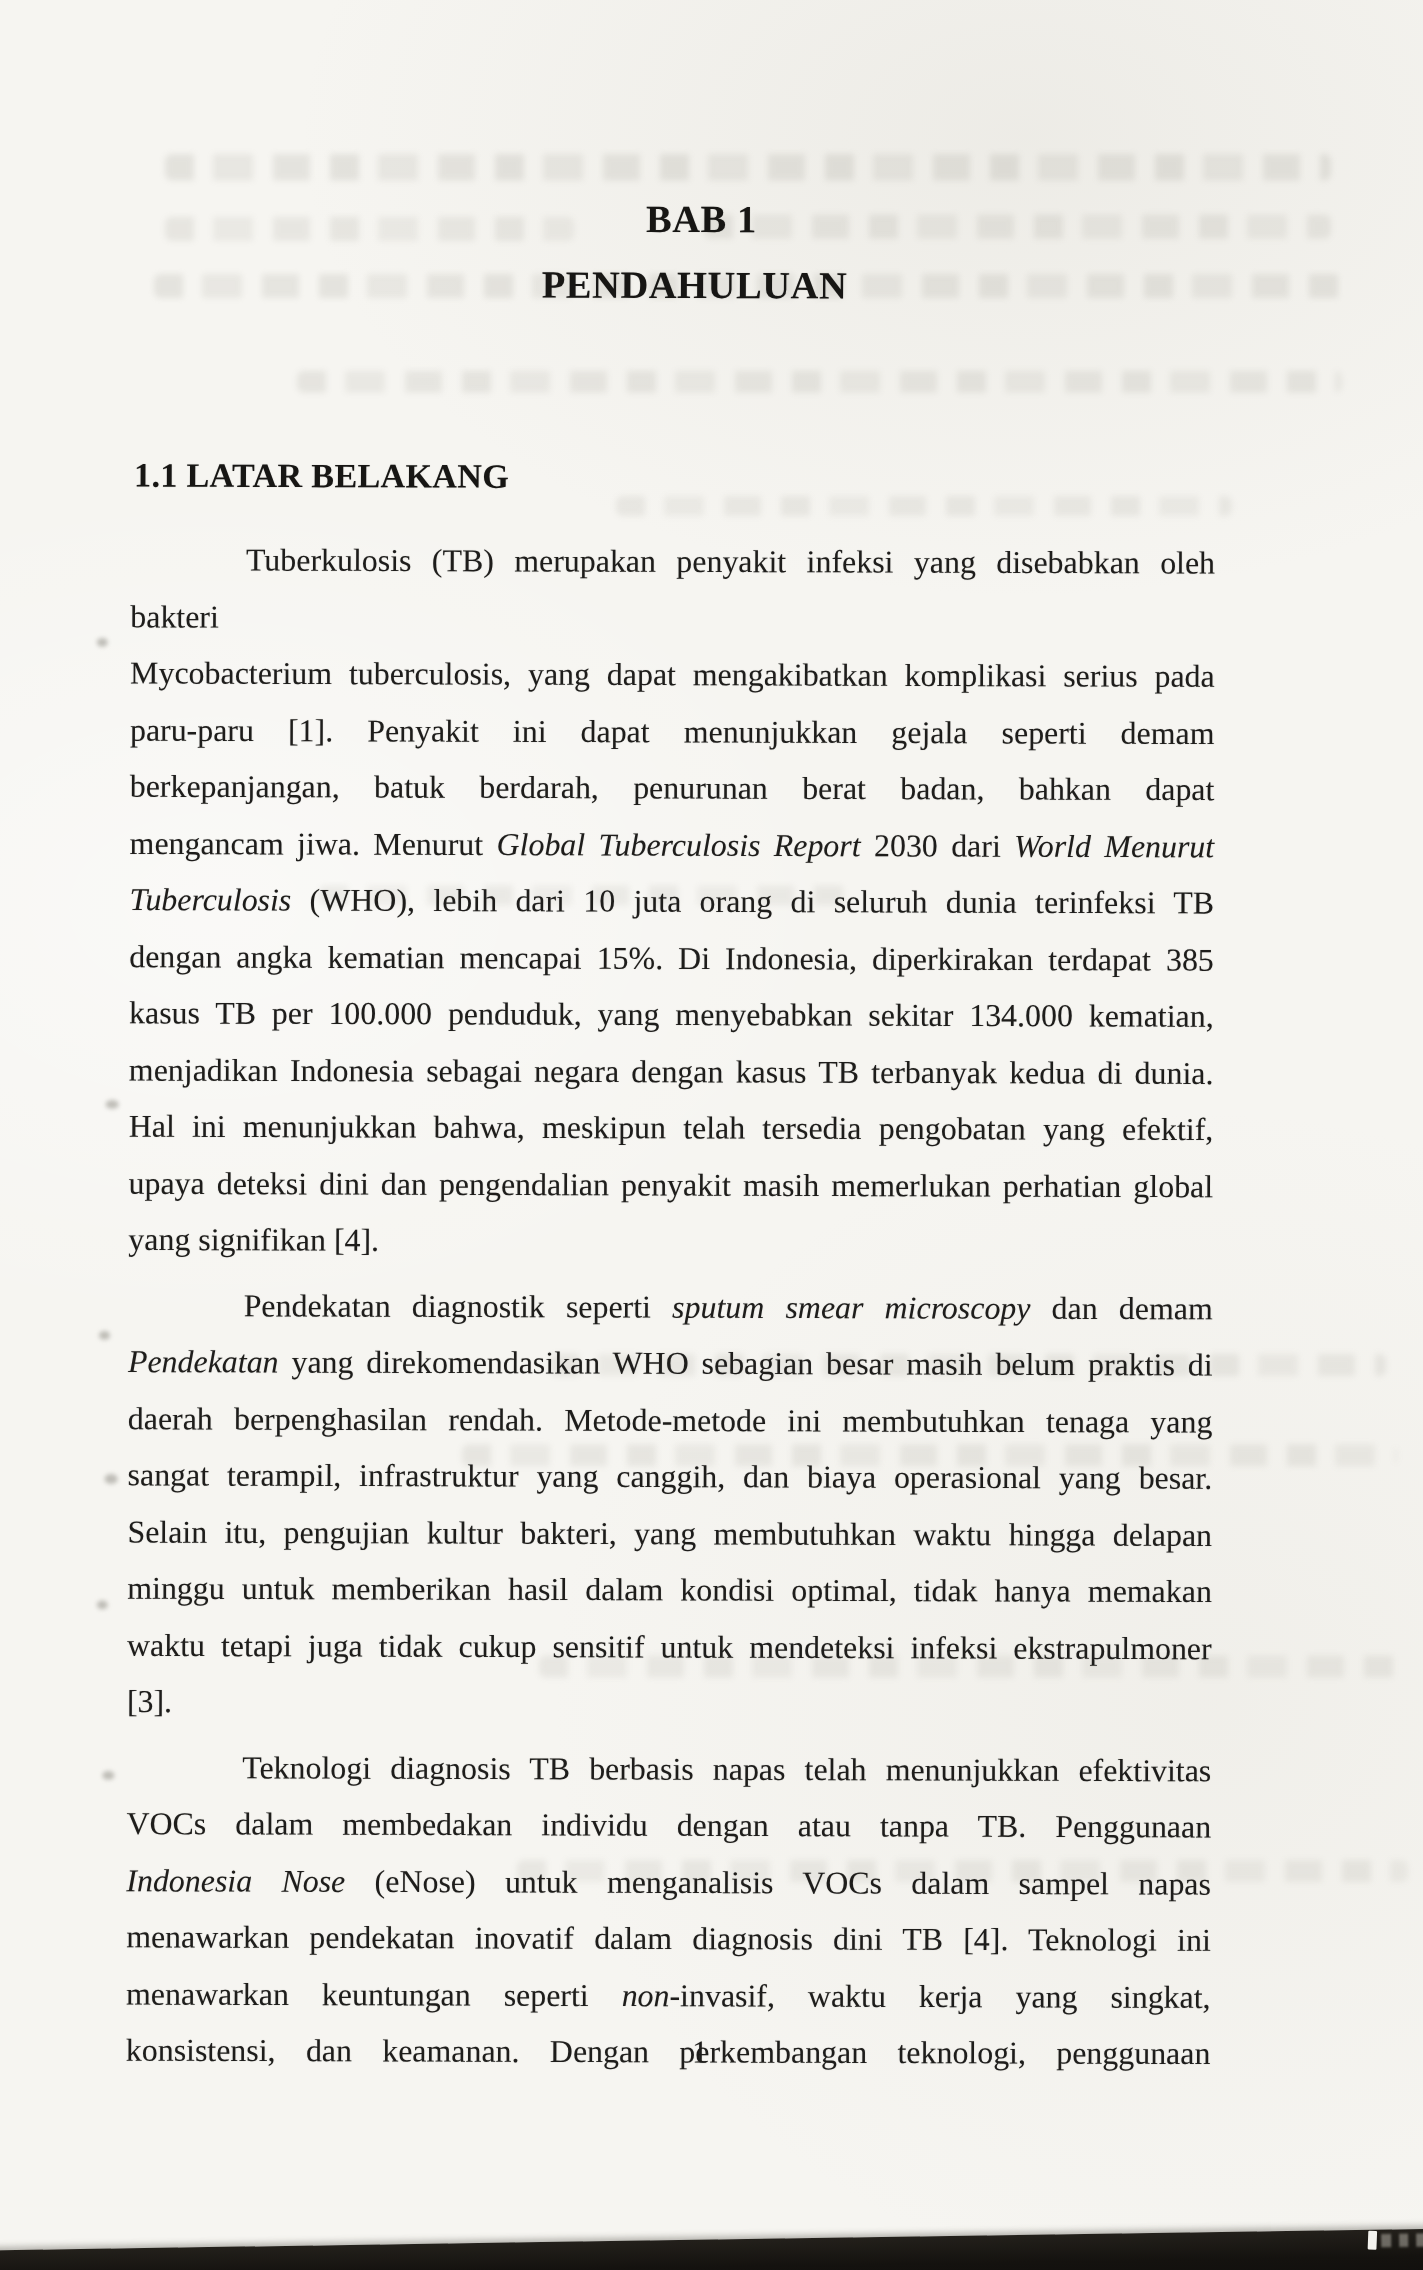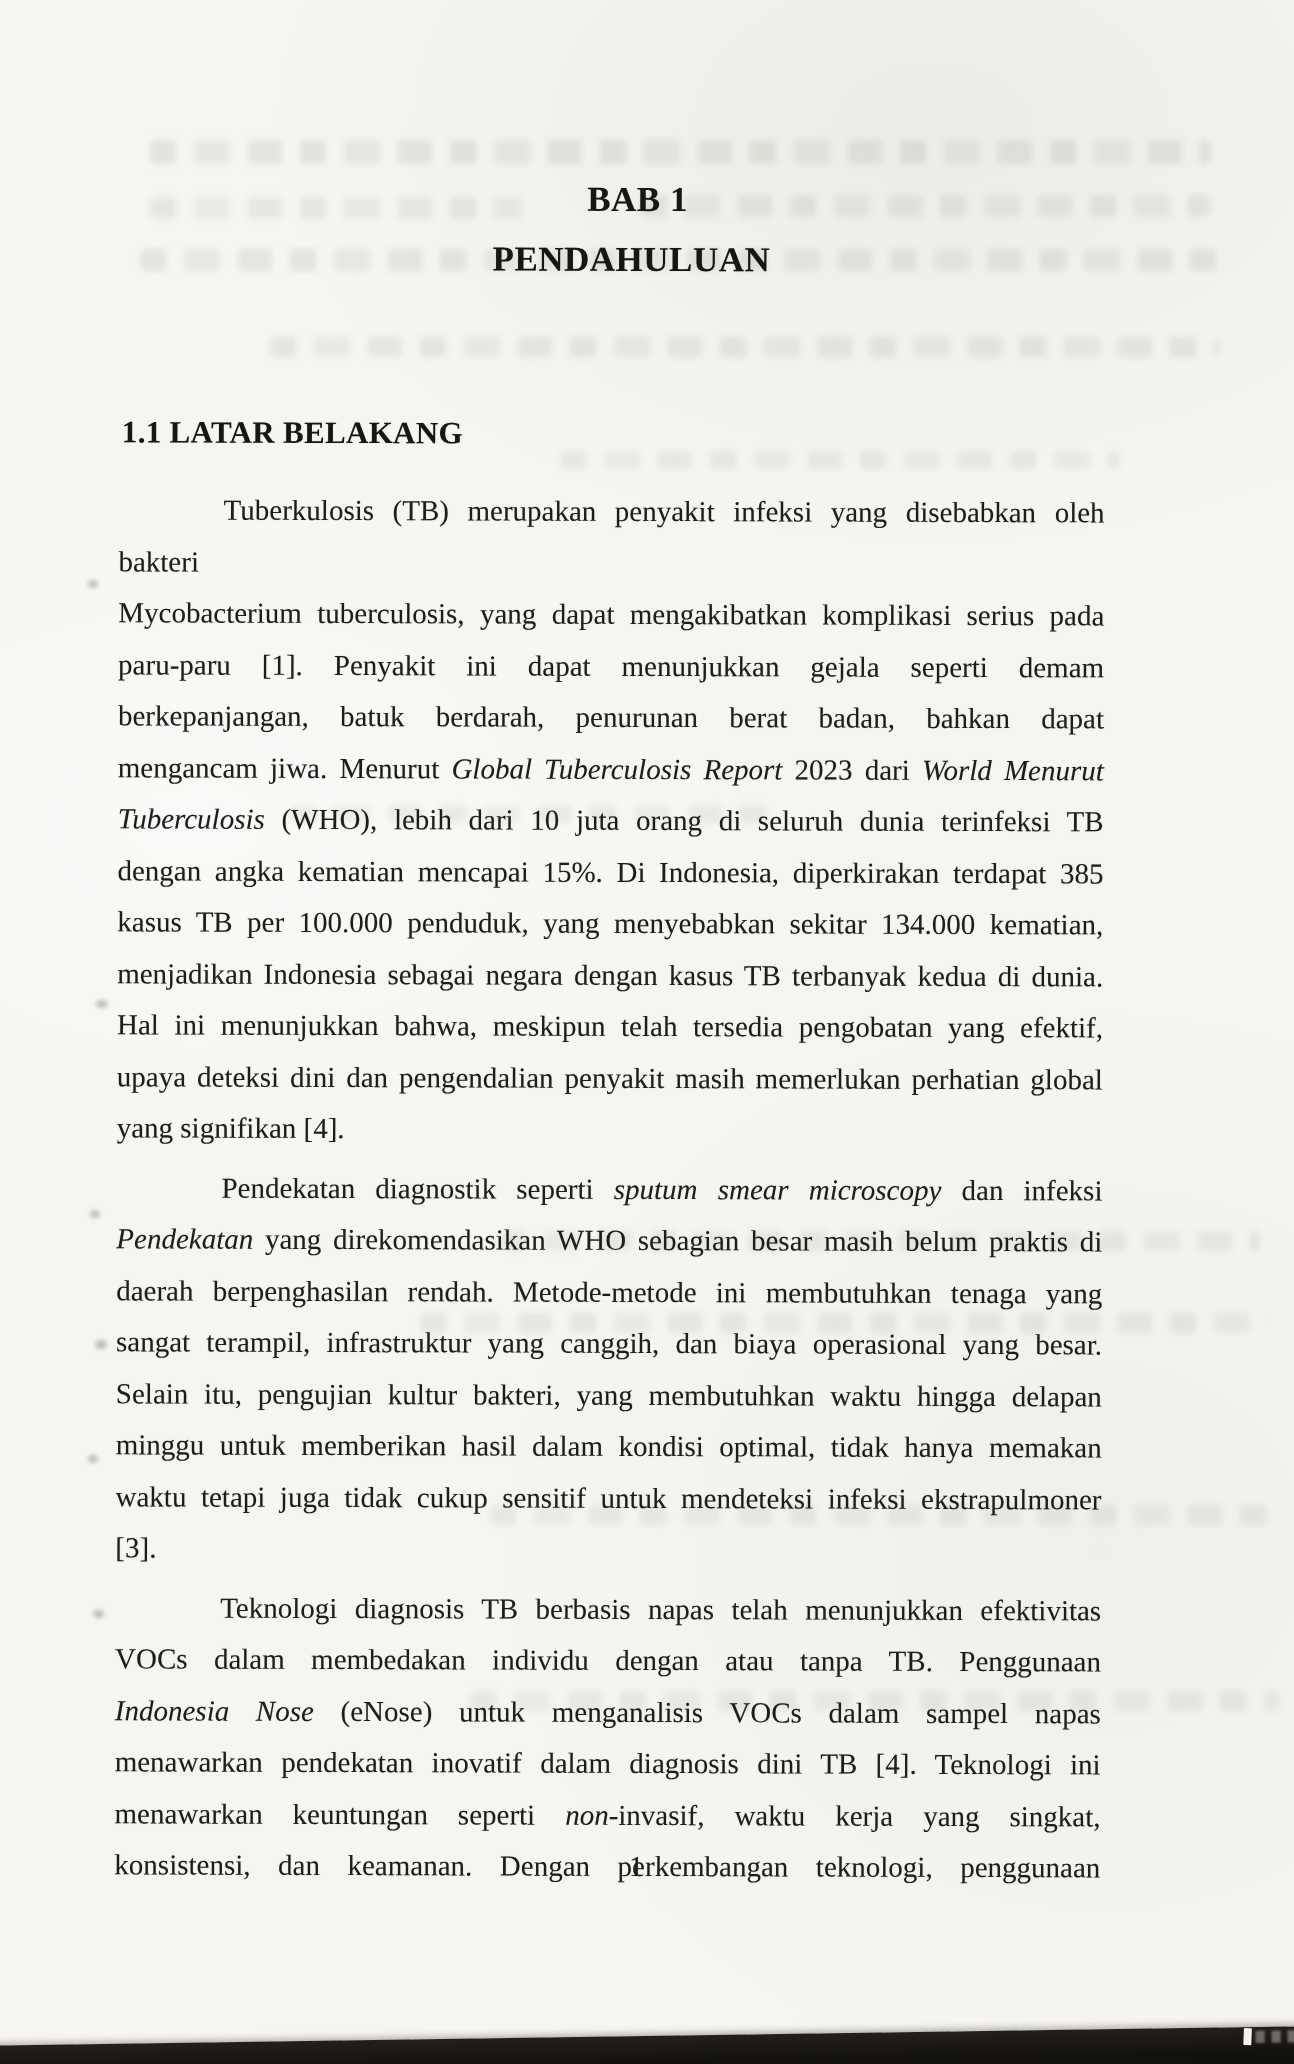--- a/index.html
+++ b/index.html
@@ -110,31 +110,31 @@
   <div class="content">
     <div class="chapter-label">BAB 1</div>
     <div class="chapter-title">PENDAHULUAN</div>
     <div class="section-heading">1.1 LATAR BELAKANG</div>
     <div class="paragraphs">
         <div class="para">
           <div class="line ind"><span>Tuberkulosis (TB) merupakan penyakit infeksi yang disebabkan oleh bakteri</span></div>
           <div class="line"><span>Mycobacterium tuberculosis, yang dapat mengakibatkan komplikasi serius pada</span></div>
           <div class="line"><span>paru-paru [1]. Penyakit ini dapat menunjukkan gejala seperti demam</span></div>
           <div class="line"><span>berkepanjangan, batuk berdarah, penurunan berat badan, bahkan dapat</span></div>
-          <div class="line"><span>mengancam jiwa. Menurut </span><span class="it">Global Tuberculosis Report</span><span> 2023 dari </span><span class="it">World Menurut</span></div>
+          <div class="line"><span>mengancam jiwa. Menurut </span><span class="it">Global Tuberculosis Report</span><span> 2030 dari </span><span class="it">World Menurut</span></div>
           <div class="line"><span class="it">Tuberculosis</span><span> (WHO), lebih dari 10 juta orang di seluruh dunia terinfeksi TB</span></div>
           <div class="line"><span>dengan angka kematian mencapai 15%. Di Indonesia, diperkirakan terdapat 385</span></div>
           <div class="line"><span>kasus TB per 100.000 penduduk, yang menyebabkan sekitar 134.000 kematian,</span></div>
           <div class="line"><span>menjadikan Indonesia sebagai negara dengan kasus TB terbanyak kedua di dunia.</span></div>
           <div class="line"><span>Hal ini menunjukkan bahwa, meskipun telah tersedia pengobatan yang efektif,</span></div>
           <div class="line"><span>upaya deteksi dini dan pengendalian penyakit masih memerlukan perhatian global</span></div>
           <div class="line nojust"><span>yang signifikan [4].</span></div>
         </div>
         <div class="para">
-          <div class="line ind"><span>Pendekatan diagnostik seperti </span><span class="it">sputum smear microscopy</span><span> dan infeksi</span></div>
+          <div class="line ind"><span>Pendekatan diagnostik seperti </span><span class="it">sputum smear microscopy</span><span> dan demam</span></div>
           <div class="line"><span class="it">Pendekatan</span><span> yang direkomendasikan WHO sebagian besar masih belum praktis di</span></div>
           <div class="line"><span>daerah berpenghasilan rendah. Metode-metode ini membutuhkan tenaga yang</span></div>
           <div class="line"><span>sangat terampil, infrastruktur yang canggih, dan biaya operasional yang besar.</span></div>
           <div class="line"><span>Selain itu, pengujian kultur bakteri, yang membutuhkan waktu hingga delapan</span></div>
           <div class="line"><span>minggu untuk memberikan hasil dalam kondisi optimal, tidak hanya memakan</span></div>
           <div class="line"><span>waktu tetapi juga tidak cukup sensitif untuk mendeteksi infeksi ekstrapulmoner</span></div>
           <div class="line nojust"><span>[3].</span></div>
         </div>
         <div class="para">
           <div class="line ind"><span>Teknologi diagnosis TB berbasis napas telah menunjukkan efektivitas</span></div>

